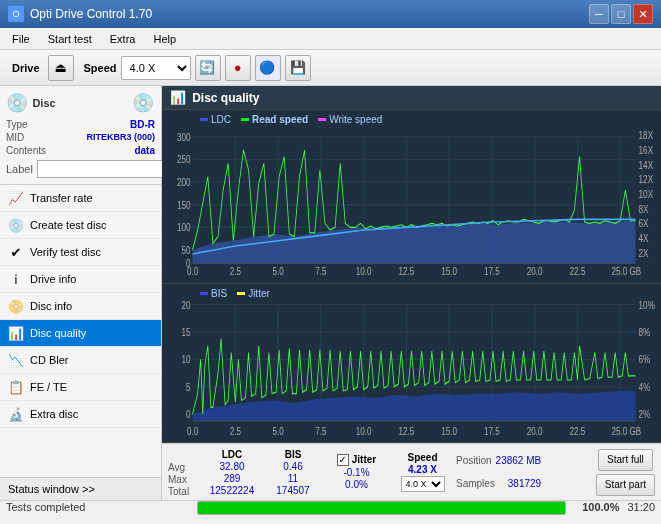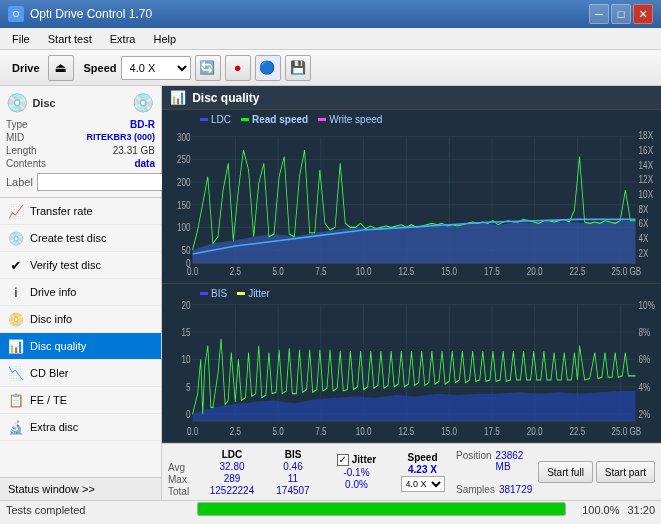--- a/index.html
+++ b/index.html
@@ -167,31 +167,31 @@
       border: 1px solid #aaa; border-radius: 2px; cursor: pointer;
       font-size: 10px; padding: 0 8px; white-space: nowrap;
     }
 
     
     .status-bar {
       background: #f0f0f0;
       border-top: 1px solid #ccc;
       height: 24px;
       display: flex;
-      align-items: flex-end;
-      padding: 8px 6px;
+      align-items: flex-start;
+      padding: 0 6px;
       gap: 8px;
       font-size: 11px;
     }
     .status-text { flex: 1; color: #333; }
     .progress-bar-container {
       flex: 2; height: 14px; background: white; border: 1px solid #aaa; border-radius: 2px; overflow: hidden;
     }
     .progress-bar-fill { height: 100%; background: #00cc00; }
-    .status-pct { color: #333; font-weight: normal; margin-left: 8px; }
+    .status-pct { color: #333; font-weight: bold; margin-left: 8px; }
     .status-time { color: #333; }
 
     svg.chart-svg { width: 100%; height: 100%; }
   </style>
 </head>
 <body>
 
 <div class="title-bar">
   <div class="title-bar-left">
     <div class="title-bar-icon">O</div>
@@ -238,24 +238,20 @@
       </div>
       <div class="disc-info-row">
         <span class="disc-info-label">Type</span>
         <span class="disc-info-value">BD-R</span>
       </div>
       <div class="disc-info-row">
         <span class="disc-info-label">MID</span>
         <span class="disc-info-value" style="font-size:9px;">RITEKBR3 (000)</span>
       </div>
       <div class="disc-info-row">
-        <span class="disc-info-label">Length</span>
-        <span class="disc-info-value black">23.31 GB</span>
-      </div>
-      <div class="disc-info-row">
         <span class="disc-info-label">Contents</span>
         <span class="disc-info-value">data</span>
       </div>
       <div class="label-row">
         <span class="disc-info-label">Label</span>
         <input class="label-input" type="text" value="" style="">
         <button class="label-btn">⚙</button>
       </div>
     </div>
 
@@ -492,21 +488,21 @@
         <div style="display:flex; justify-content:space-between; gap:4px;">
           <span style="color:#555;">Position</span>
           <span style="color:#0000cc;">23862 MB</span>
         </div>
         <div style="display:flex; justify-content:space-between; gap:4px;">
           <span style="color:#555;">Samples</span>
           <span style="color:#0000cc;">381729</span>
         </div>
       </div>
 
-      <div style="display:flex; flex-direction:row; gap:3px; margin-left:auto;align-items:center;">
+      <div style="display:flex; flex-direction:column; gap:3px; margin-left:auto;align-items:center;">
         <button class="btn-start">Start full</button>
         <button class="btn-start">Start part</button>
       </div>
     </div>
   </div>
 </div>
 
 <div class="status-bar">
   <span class="status-text">Tests completed</span>
   <div class="progress-bar-container">

